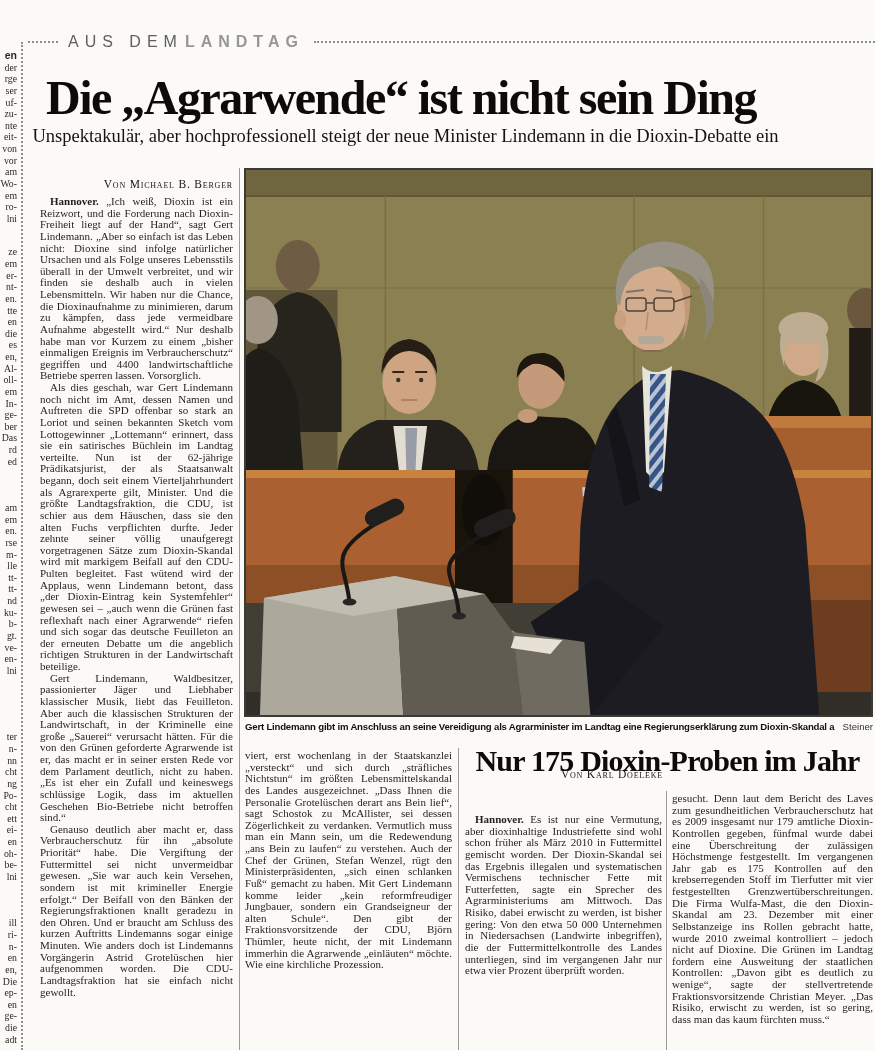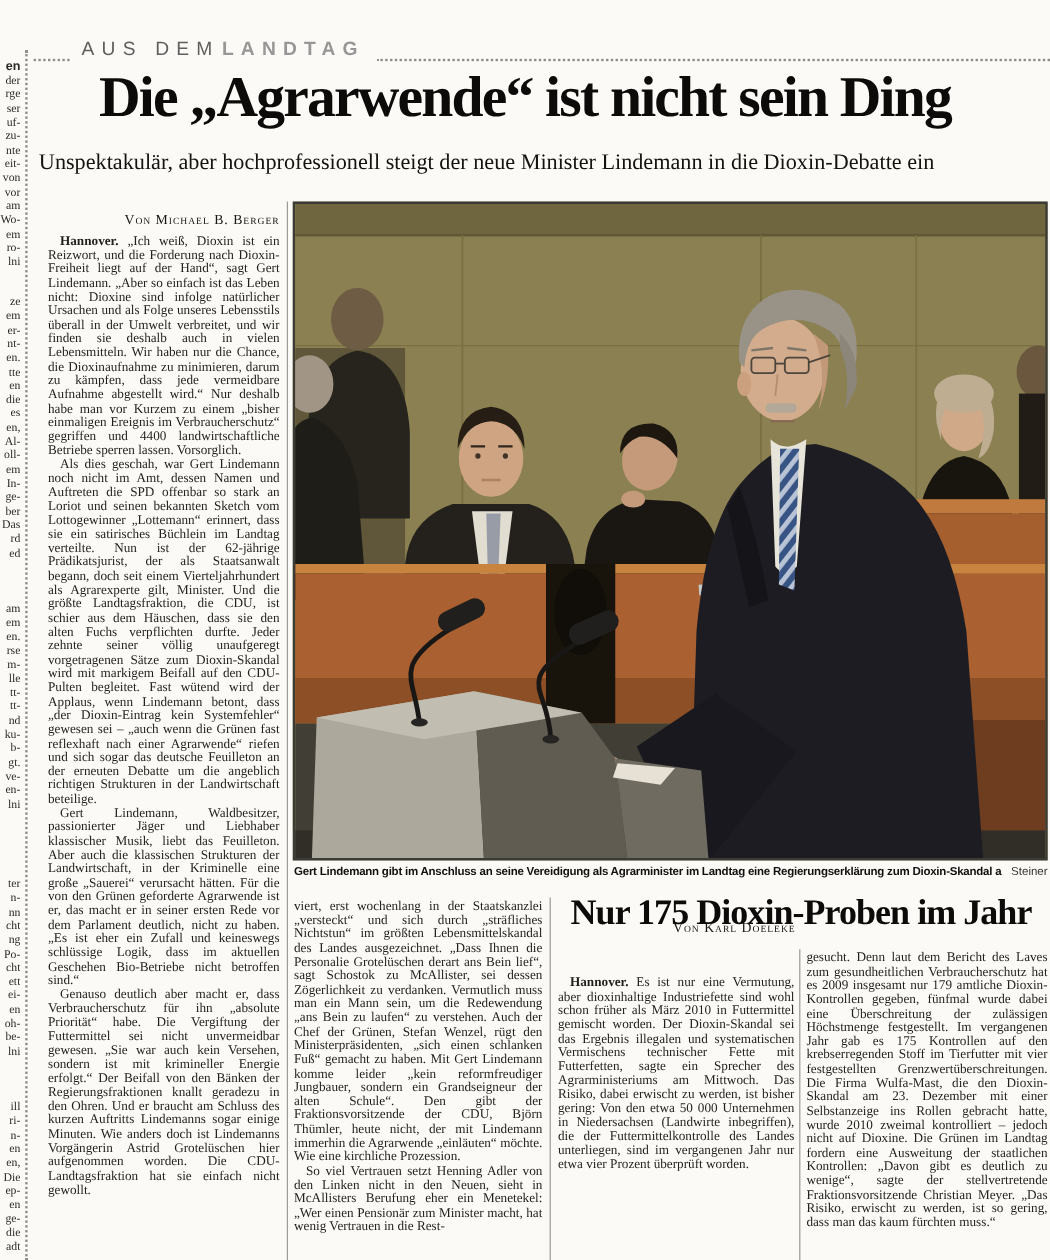--- a/index.html
+++ b/index.html
@@ -5,29 +5,29 @@
   html,body{margin:0;padding:0;background:#e9e7e1;}
   .page{position:relative;width:875px;height:1050px;background:#fbfaf6;overflow:hidden;
         font-family:"Liberation Serif",serif;color:#1d1c1a;}
   
   .fragments{position:absolute;left:0;top:50px;width:17px;height:1000px;overflow:hidden;
              font-size:9.8px;line-height:11.62px;text-align:right;color:#2a2927;}
   .frag{white-space:nowrap;}
   .fb{font-weight:bold;font-family:"Liberation Sans",sans-serif;font-size:10.5px;}
   .dotted-v{position:absolute;left:21px;top:42px;bottom:0;width:0;border-left:2px dotted #8f8f8a;}
   
-  .section-head{position:absolute;left:28px;right:0;top:33px;height:18px;display:flex;align-items:flex-end;
+  .section-head{position:absolute;left:28px;right:0;top:33px;height:18px;display:flex;align-items:center;
                 font-family:"Liberation Sans",sans-serif;}
   .dash{border-top:2px dotted #8f8f8a;width:30px;height:0;}
   .grow{flex:1;}
   .sec-label{padding:0 10px;font-size:16px;letter-spacing:6px;color:#5f5f5f;white-space:nowrap;}
   .sec-b{font-weight:bold;color:#979797;margin-left:2px;}
   
-  .headline{position:absolute;left:30px;width:815px;top:54px;margin:0;font-size:48px;font-weight:bold;
-            text-align:center;letter-spacing:-1.5px;white-space:nowrap;color:#0c0b0a;}
+  .headline{position:absolute;left:30px;width:815px;top:54px;margin:16px;font-size:48px;font-weight:bold;
+            text-align:left;letter-spacing:-1.5px;white-space:nowrap;color:#0c0b0a;}
   .subhead{position:absolute;left:0;width:811px;top:126px;margin:0;font-size:18.5px;font-weight:normal;
            text-align:center;white-space:nowrap;color:#141311;}
   .byline{position:absolute;text-align:right;font-variant:small-caps;font-size:11.5px;
           letter-spacing:.8px;color:#161513;}
   .b1{left:40px;width:193px;top:178px;}
   .b2{left:463px;width:200px;top:768px;}
   .headline2{position:absolute;left:460px;width:415px;top:744px;margin:0;font-size:30px;font-weight:bold;
              text-align:center;letter-spacing:-.8px;white-space:nowrap;color:#0c0b0a;}
   
   .col{position:absolute;overflow:hidden;font-size:11px;line-height:11.62px;text-align:justify;color:#211f1c;}
@@ -267,21 +267,20 @@
     </svg>
   </figure>
 
   <div class="caption-row">
     <span class="caption">Gert Lindemann gibt im Anschluss an seine Vereidigung als Agrarminister im Landtag eine Regierungserklärung zum Dioxin-Skandal ab.</span>
     <span class="credit">Steiner</span>
   </div>
 
   <div class="col col2">
       <p>viert, erst wochenlang in der Staatskanzlei „versteckt“ und sich durch „sträfliches Nichtstun“ im größten Lebensmittelskandal des Landes ausgezeichnet. „Dass Ihnen die Personalie Grotelüschen derart ans Bein lief“, sagt Schostok zu McAllister, sei dessen Zögerlichkeit zu verdanken. Vermutlich muss man ein Mann sein, um die Redewendung „ans Bein zu laufen“ zu verstehen. Auch der Chef der Grünen, Stefan Wenzel, rügt den Ministerpräsidenten, „sich einen schlanken Fuß“ gemacht zu haben. Mit Gert Lindemann komme leider „kein reformfreudiger Jungbauer, sondern ein Grandseigneur der alten Schule“. Den gibt der Fraktionsvorsitzende der CDU, Björn Thümler, heute nicht, der mit Lindemann immerhin die Agrarwende „einläuten“ möchte. Wie eine kirchliche Prozession.</p>
-      <p class="ind">So viel Vertrauen setzt Henning Adler von den Linken nicht in den Neuen, sieht in McAllisters Berufung eher ein Menetekel: „Wer einen Pensionär zum Minister macht, hat wenig Vertrauen in die Rest-</p>
     </div>
 
   <div class="vline v2"></div>
 
   <h3 class="headline2">Nur 175 Dioxin-Proben im Jahr</h3>
   <div class="byline b2">Von Karl Doeleke</div>
   <div class="col colA">
       <p class="ind"><b class="lead">Hannover. </b>Es ist nur eine Vermutung, aber dioxinhaltige Industriefette sind wohl schon früher als März 2010 in Futtermittel gemischt worden. Der Dioxin-Skandal sei das Ergebnis illegalen und systematischen Vermischens technischer Fette mit Futterfetten, sagte ein Sprecher des Agrarministeriums am Mittwoch. Das Risiko, dabei erwischt zu werden, ist bisher gering: Von den etwa 50 000 Unternehmen in Niedersachsen (Landwirte inbegriffen), die der Futtermittelkontrolle des Landes unterliegen, sind im vergangenen Jahr nur etwa vier Prozent überprüft worden.</p>
     </div>
   <div class="vline v3"></div>

